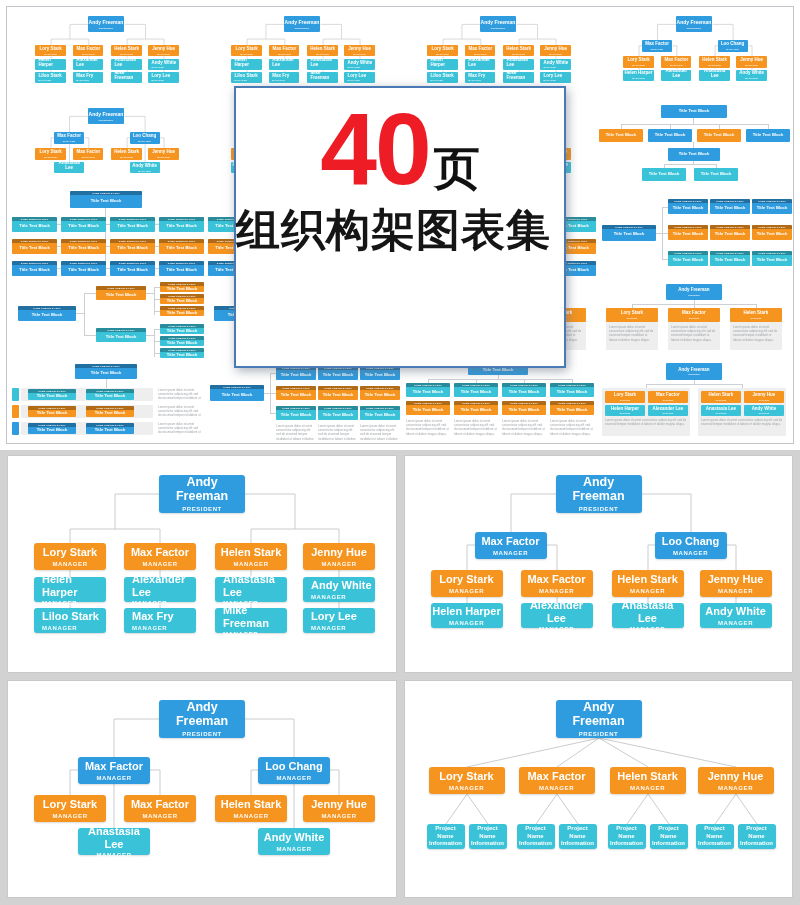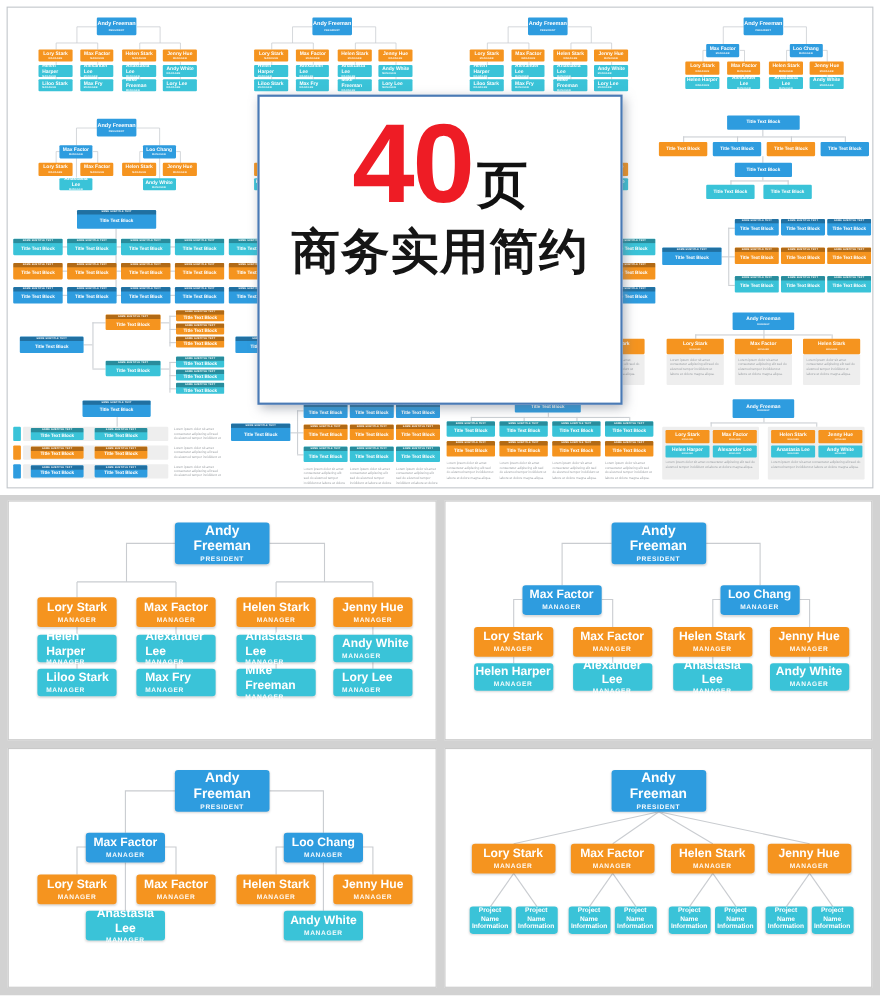--- a/index.html
+++ b/index.html
@@ -42,21 +42,21 @@
   .tname{font-size:4.5px;line-height:1.1;text-align:center;}
   .trole{font-size:2px;opacity:.92;text-align:center;margin-top:1px;}
   .tbox.nr{justify-content:center;}
   .tline{position:absolute;background:#ccd0d4;}
   .tpara{position:absolute;font-size:3px;line-height:1.4;color:#a0a4a8;overflow:hidden;text-align:left;}
   .tpanel{position:absolute;background:#eeeeee;border-radius:1px;}
 
   
   .cover{position:absolute;left:234px;top:86px;width:332px;height:282px;background:#fff;
     border:2px solid #4a7ab5;box-shadow:2px 3px 10px rgba(100,110,125,.55);box-sizing:border-box;
-    text-align:center;z-index:5;}
+    z-index:5;}
   .cover .bigline{display:flex;align-items:baseline;justify-content:center;gap:4px;margin-top:8px;}
   .cover .num{color:#ee1c25;font-size:102px;font-weight:900;line-height:1.05;letter-spacing:-2px;}
   .cover .unit{color:#111;font-size:46px;font-weight:900;}
   .cover .cn{color:#151515;font-size:44px;font-weight:900;line-height:1.22;letter-spacing:1px;}
 
   
   .big-grid{height:455px;background:#d2d2d2;padding:5px 7px 7px;box-sizing:border-box;
     display:grid;grid-template-columns:1fr 1fr;grid-template-rows:1fr 1fr;gap:7px;}
   .panel{background:#fff;border:1px solid #c9c9c9;position:relative;display:flex;
     align-items:center;justify-content:center;overflow:hidden;}
@@ -1170,21 +1170,21 @@
             <div class="tpara" style="left: 105px; top: 58px; width: 82px; height: 15px;">Lorem ipsum dolor sit amet consectetur adipiscing elit sed do eiusmod tempor incididunt ut labore et dolore magna aliqua.</div>
           </div>
         </div>
       </div>
     <div class="sheet-border"></div>
     <div class="cover">
       <div class="bigline">
         <span class="num">40</span>
         <span class="unit">页</span>
       </div>
-      <div class="cn">商务实用简约</div>
+      <div class="cn">组织构架图表集</div>
     </div>
   </section>
 
   <section class="big-grid" id="bigGrid">
       <div class="panel">
         <div class="chart" style="width: 388px; height: 218px;">
           <svg width="388" height="218">
             <polyline points="151,39 107,39 107,74" fill="none" stroke="#C9CCD0" stroke-width="1"></polyline>
             <polyline points="62,74 152,74" fill="none" stroke="#C9CCD0" stroke-width="1"></polyline>
             <polyline points="62,74 62,88" fill="none" stroke="#C9CCD0" stroke-width="1"></polyline>

